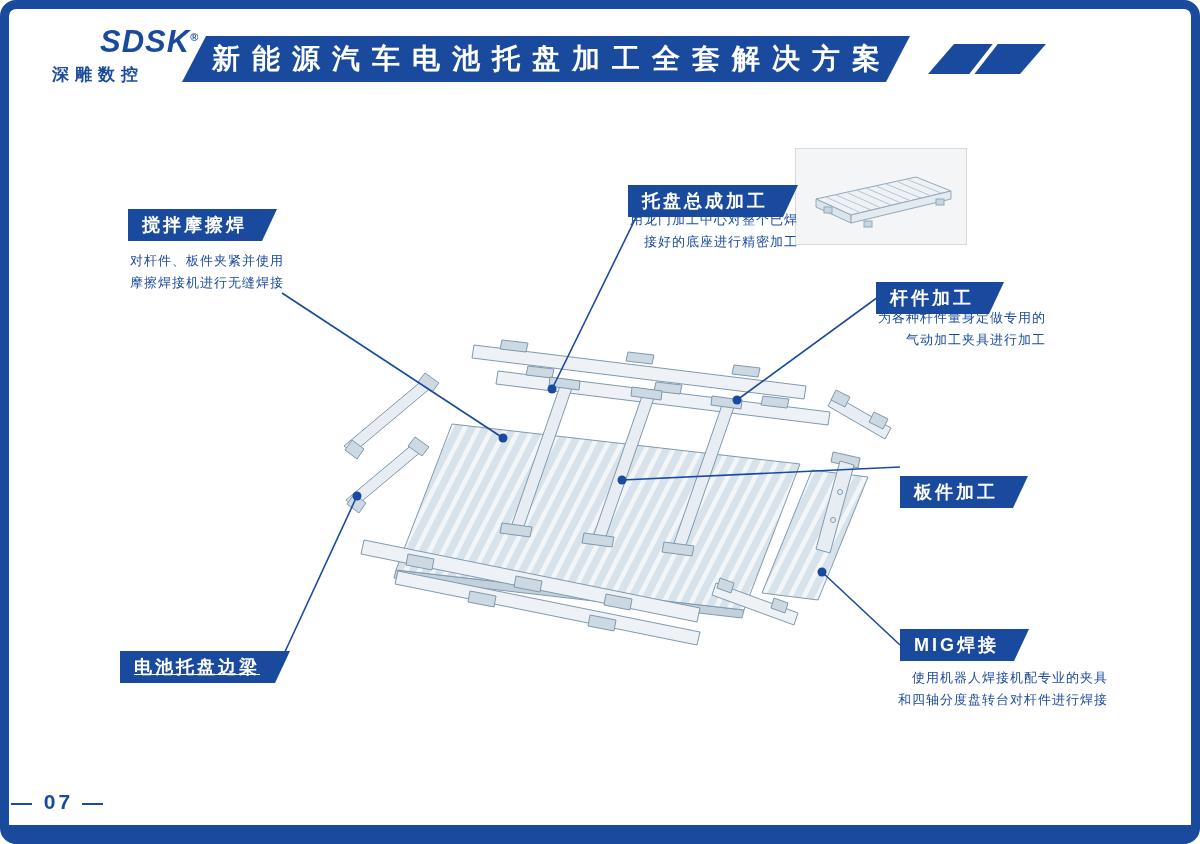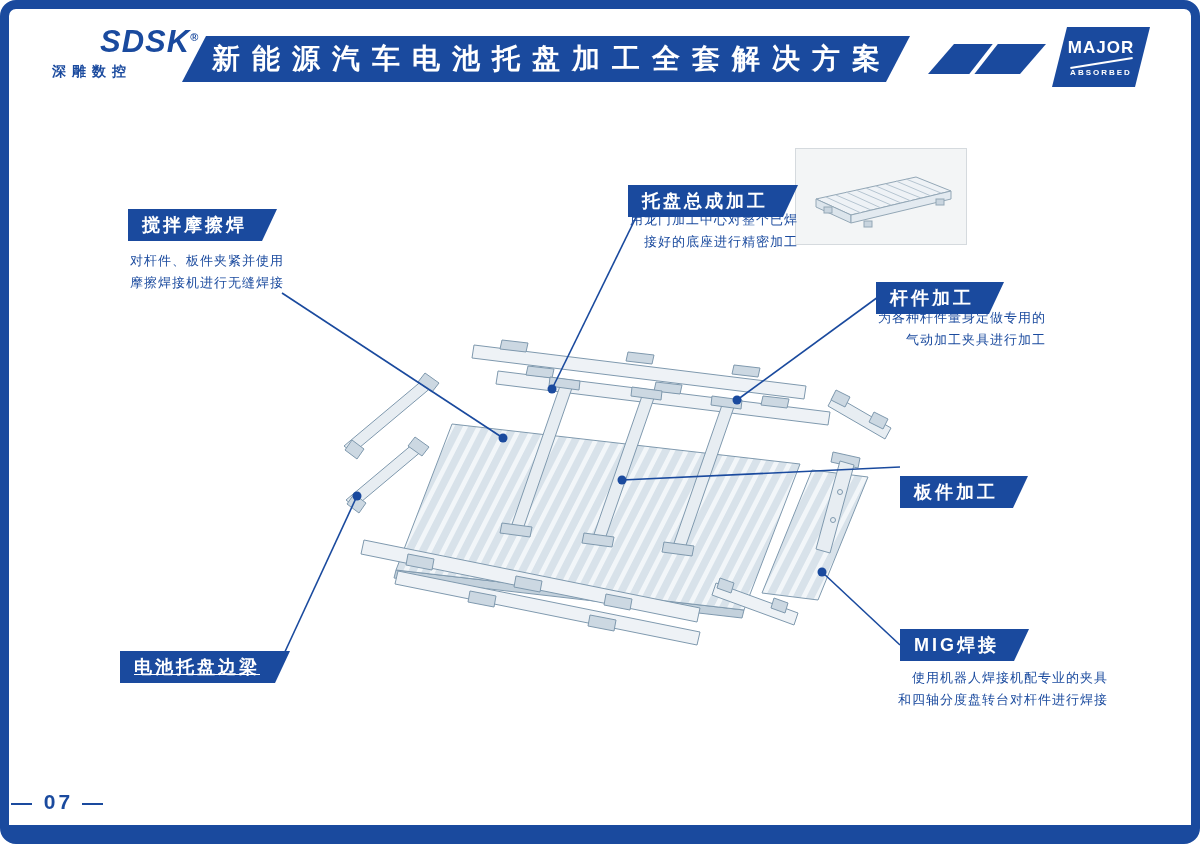--- a/index.html
+++ b/index.html
@@ -8,21 +8,21 @@
     font-family:"Liberation Sans","DejaVu Sans",sans-serif;
   }
   .frame{
     position:absolute;inset:0;border:9px solid #1a4a9e;border-bottom-width:19px;
     border-radius:16px;pointer-events:none;box-sizing:border-box;z-index:30;
   }
   
   .logo{position:absolute;left:52px;top:26px;color:#1a4a9e;z-index:5;}
   .logo-text{font-size:31px;font-weight:700;font-style:italic;letter-spacing:1px;line-height:1;margin-left:48px;}
   .logo-text sup{font-size:11px;font-style:normal;}
-  .logo-sub{font-size:14px;font-weight:700;letter-spacing:6px;margin-top:6px;}
+  .logo-sub{font-size:17px;font-weight:700;letter-spacing:6px;margin-top:6px;}
   .title-banner{
     position:absolute;left:182px;top:36px;width:728px;height:46px;z-index:5;
     background:#1a4a9e;color:#ffffff;font-size:28px;font-weight:700;letter-spacing:12px;
     display:flex;align-items:center;justify-content:center;
     clip-path:polygon(24px 0,100% 0,calc(100% - 24px) 100%,0 100%);
     text-indent:12px;
   }
   .decor-stripe{
     position:absolute;left:928px;top:44px;width:118px;height:30px;background:#1a4a9e;z-index:5;
     clip-path:polygon(26px 0,100% 0,calc(100% - 26px) 100%,0 100%);overflow:hidden;
@@ -170,25 +170,20 @@
   </svg>
 
   <div class="logo">
     <div class="logo-text"><span>SDSK</span><sup>®</sup></div>
     <div class="logo-sub">深雕数控</div>
   </div>
   <div class="title-banner">新能源汽车电池托盘加工全套解决方案</div>
   <div class="decor-stripe">
       <div class="slash"></div>
     </div>
-  <div class="badge">
-    <div class="badge-l1">MAJOR</div>
-    <div class="badge-divider"></div>
-    <div class="badge-l2">ABSORBED</div>
-  </div>
 
   <div class="co-title" style="left:128px;top:209px;">搅拌摩擦焊</div>
   <div class="co-desc" style="left:130px;top:250px;">对杆件、板件夹紧并使用
 摩擦焊接机进行无缝焊接</div>
 
   <div class="co-title" style="left:628px;top:169px;margin-top:16px;">托盘总成加工</div>
   <div class="co-desc" style="left:630px;top:209px;">用龙门加工中心对整个已焊
 接好的底座进行精密加工</div>
 
   <div class="co-title" style="left:876px;top:282px;">杆件加工</div>

